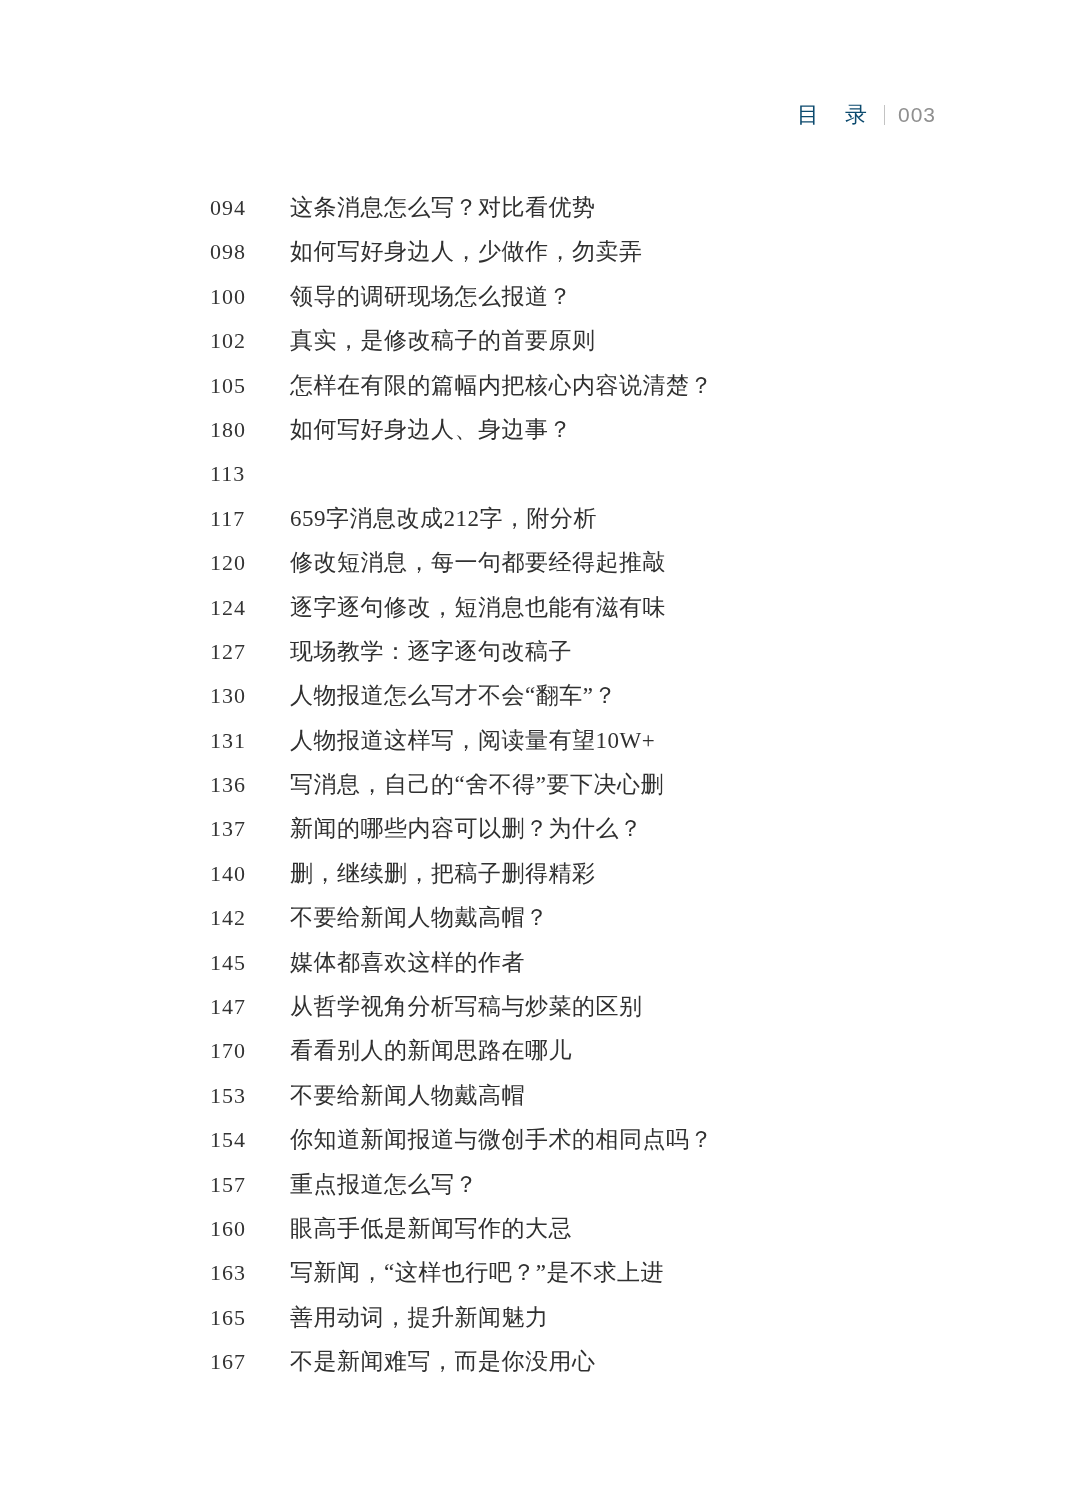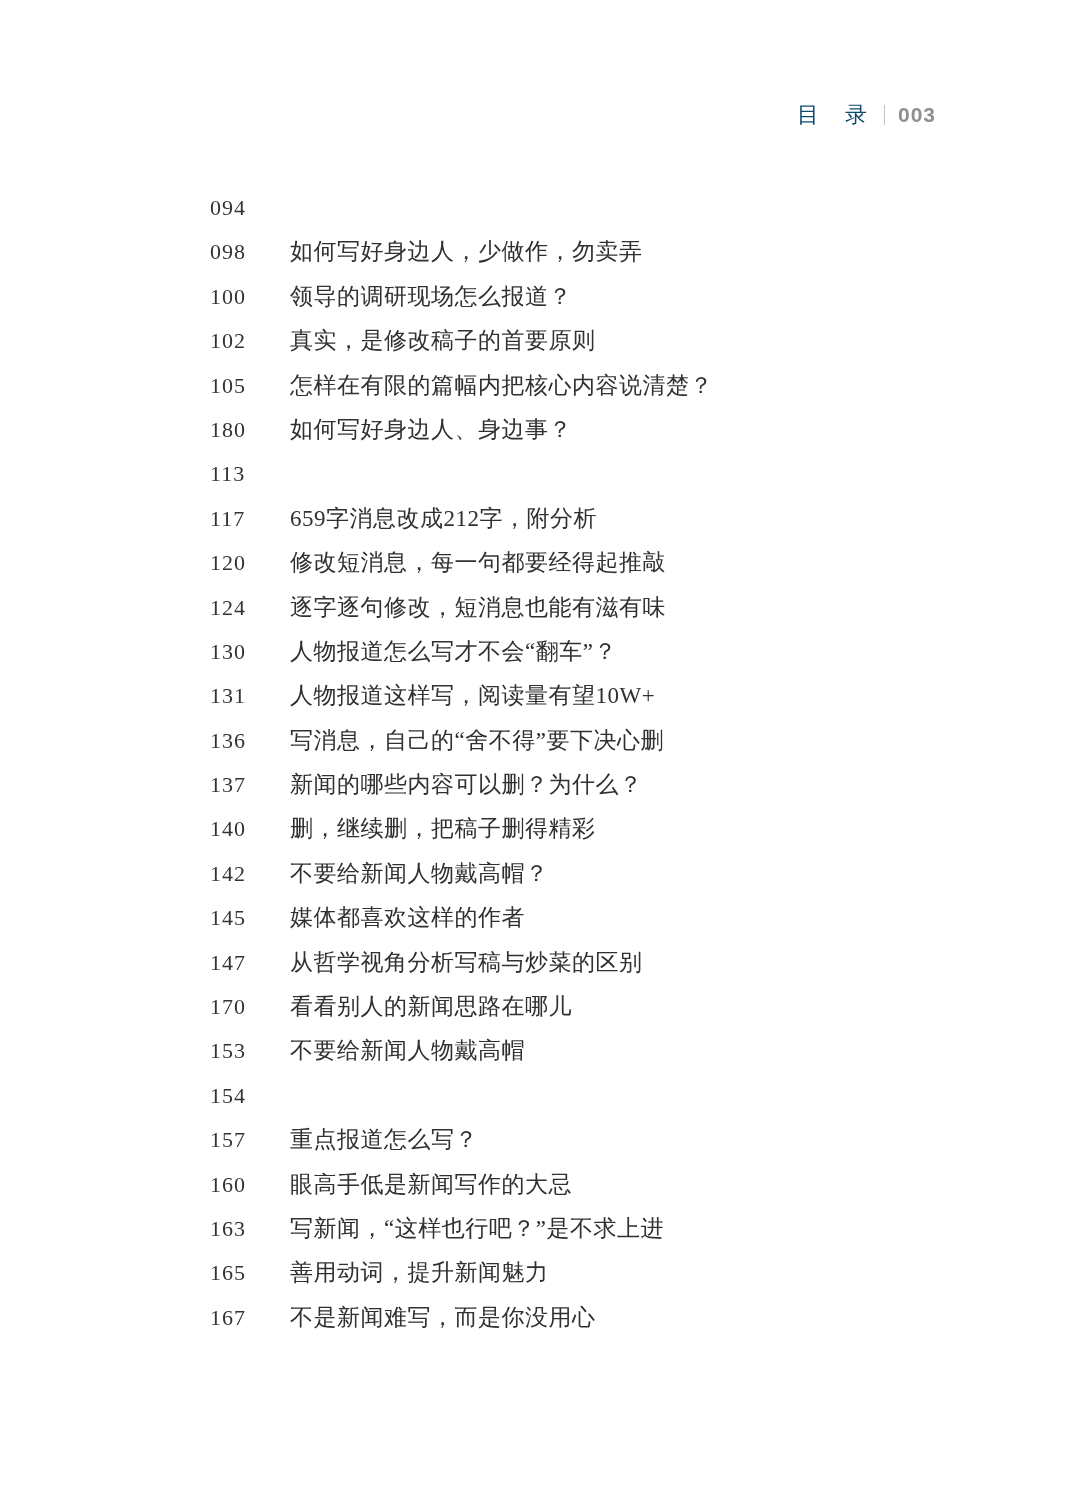--- a/index.html
+++ b/index.html
@@ -29,21 +29,21 @@
     line-height: 28px;
   }
   .running-head .divider {
     width: 1px; height: 20px;
     background: #c3c3c3;
     margin: 0 13px 0 15px;
   }
   .running-head .folio {
     font-family: "Liberation Sans", "DejaVu Sans", sans-serif;
     font-size: 21px;
-    font-weight: 700;
+    font-weight: 400;
     color: #8f8f8f;
     letter-spacing: 1px;
     line-height: 28px;
   }
   
   .toc-list {
     position: absolute;
     top: 186px; left: 210px;
     width: 700px;
   }
@@ -74,20 +74,21 @@
 
   <div class="running-head">
     <span class="section-label">目　录</span>
     <span class="divider"></span>
     <span class="folio">003</span>
   </div>
 
   <div class="toc-list">
     <div class="toc-row">
       <span class="toc-page-num">094</span>
+      <span class="toc-title">这条消息怎么写？对比看优势</span>
     </div>
 
     <div class="toc-row">
       <span class="toc-page-num">098</span>
       <span class="toc-title">如何写好身边人，少做作，勿卖弄</span>
     </div>
 
     <div class="toc-row">
       <span class="toc-page-num">100</span>
       <span class="toc-title">领导的调研现场怎么报道？</span>
@@ -120,20 +121,24 @@
     <div class="toc-row">
       <span class="toc-page-num">120</span>
       <span class="toc-title">修改短消息，每一句都要经得起推敲</span>
     </div>
 
     <div class="toc-row">
       <span class="toc-page-num">124</span>
       <span class="toc-title">逐字逐句修改，短消息也能有滋有味</span>
     </div>
 
+    <div class="toc-row">
+      <span class="toc-page-num">127</span>
+      <span class="toc-title">现场教学：逐字逐句改稿子</span>
+    </div>
 
     <div class="toc-row">
       <span class="toc-page-num">130</span>
       <span class="toc-title">人物报道怎么写才不会“翻车”？</span>
     </div>
 
     <div class="toc-row">
       <span class="toc-page-num">131</span>
       <span class="toc-title">人物报道这样写，阅读量有望10W+</span>
     </div>
@@ -173,20 +178,21 @@
       <span class="toc-title">看看别人的新闻思路在哪儿</span>
     </div>
 
     <div class="toc-row">
       <span class="toc-page-num">153</span>
       <span class="toc-title">不要给新闻人物戴高帽</span>
     </div>
 
     <div class="toc-row">
       <span class="toc-page-num">154</span>
+      <span class="toc-title">你知道新闻报道与微创手术的相同点吗？</span>
     </div>
 
     <div class="toc-row">
       <span class="toc-page-num">157</span>
       <span class="toc-title">重点报道怎么写？</span>
     </div>
 
     <div class="toc-row">
       <span class="toc-page-num">160</span>
       <span class="toc-title">眼高手低是新闻写作的大忌</span>

